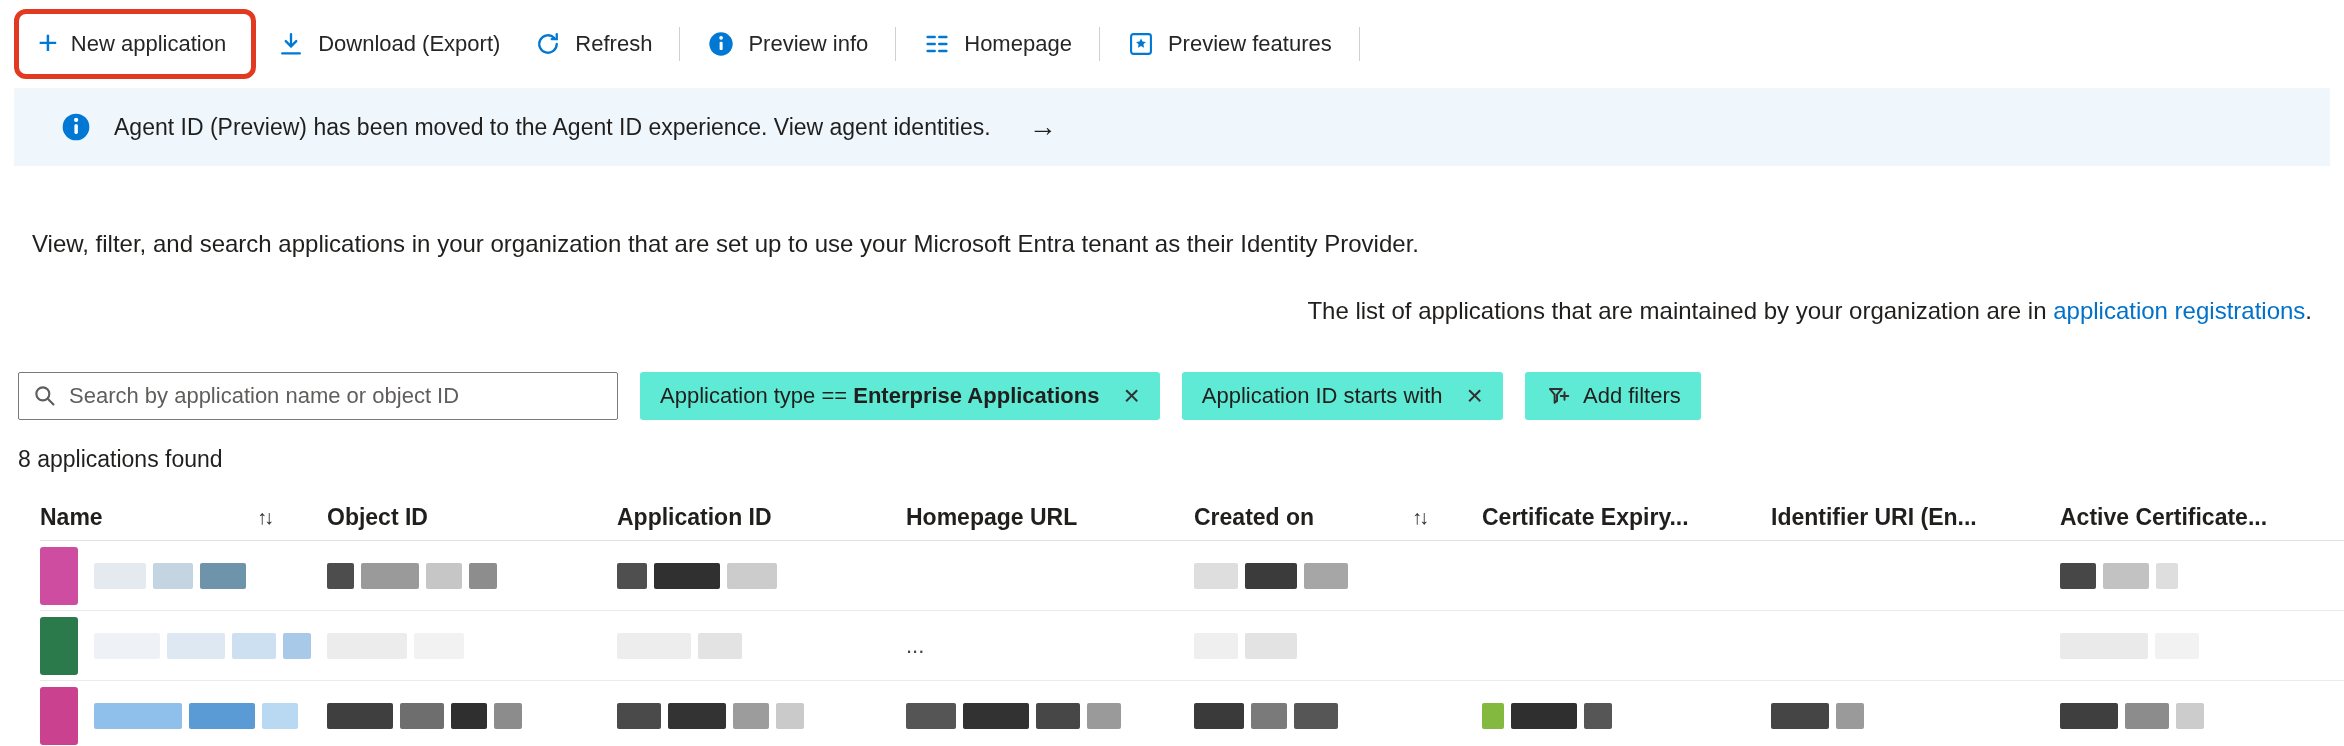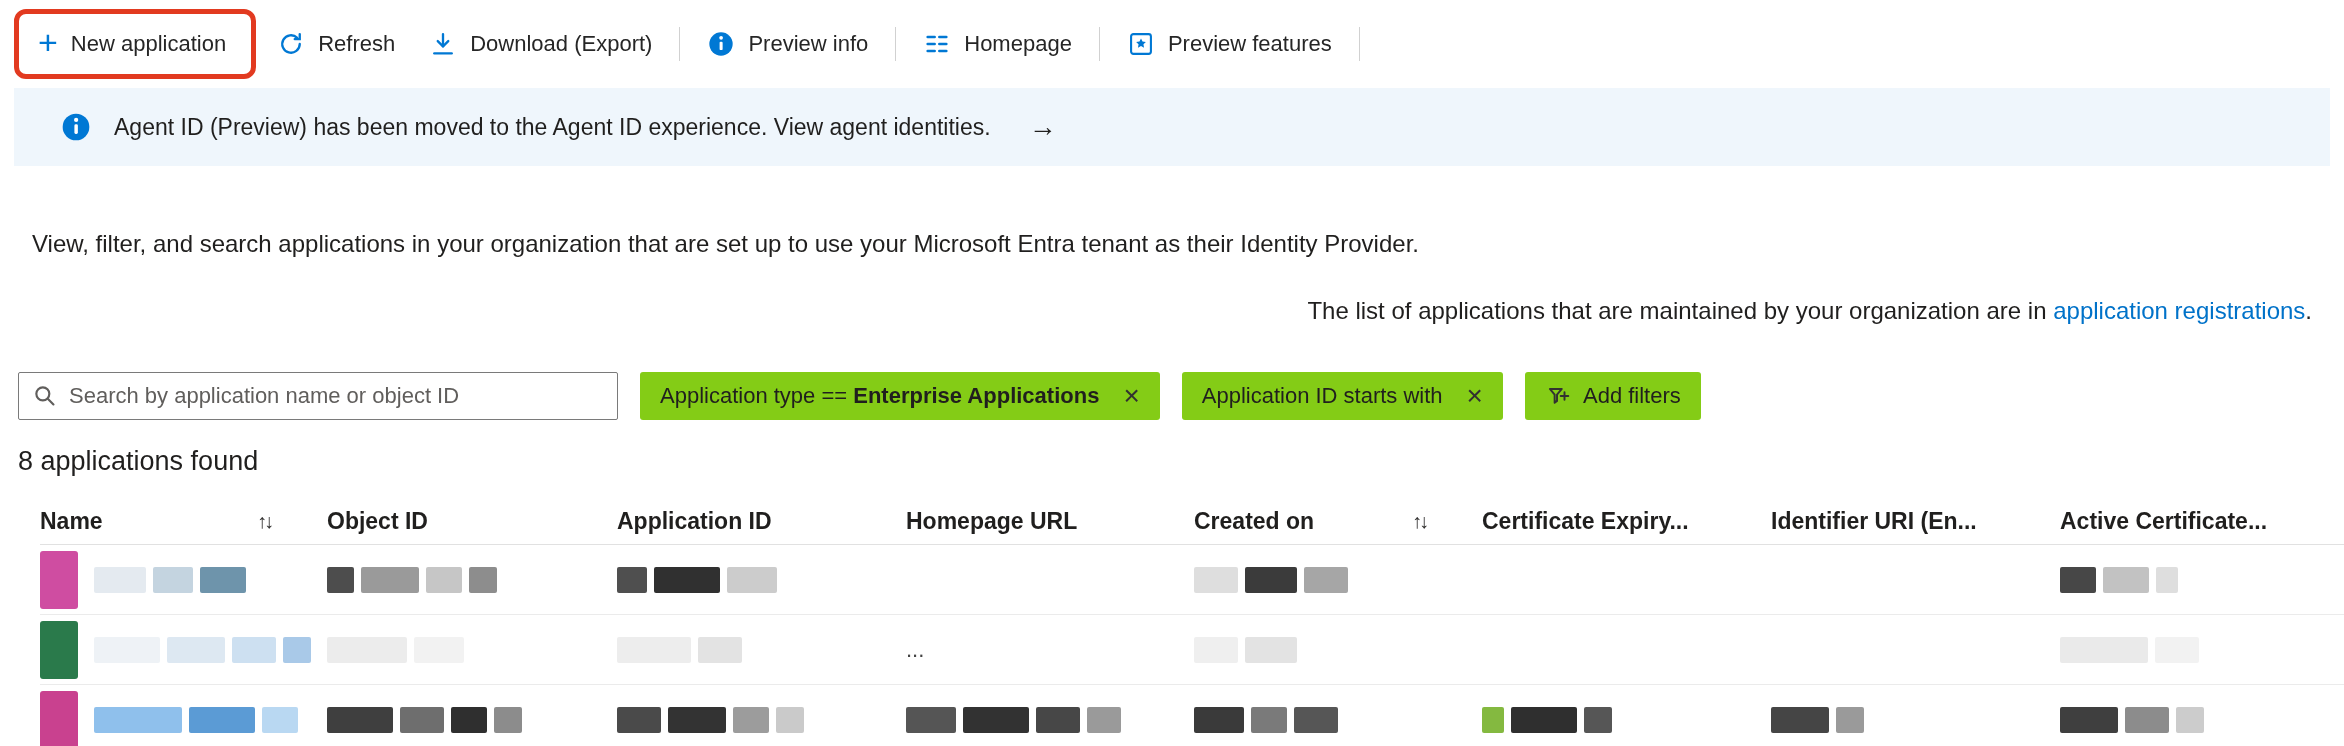--- a/index.html
+++ b/index.html
@@ -38,30 +38,30 @@
   
   .filterbar { display:flex; align-items:center; margin:46px 0 0 18px; gap:22px; height:48px; }
   .searchbox { position:relative; width:600px; height:48px; }
   .searchbox input {
     width:100%; height:100%; border:1px solid #7a7a7a; border-radius:2px;
     font-family:inherit; font-size:22px; padding:0 32px 0 50px; color:#201f1e; outline:none;
   }
   .searchbox input::placeholder { color:#605e5c; }
   .search-icon { position:absolute; left:14px; top:11px; }
   .pill {
-    display:flex; align-items:center; background:#84cc16; border:none; border-radius:3px;
+    display:flex; align-items:center; background:#5eead4; border:none; border-radius:3px;
     height:48px; padding:0 20px; font-family:inherit; font-size:22px; color:#201f1e;
     cursor:pointer; gap:10px; white-space:nowrap;
   }
   .pill .bold { font-weight:700; }
   .pill-close { font-size:28px; color:#323130; margin-left:14px; line-height:1; cursor:pointer; }
   .addfilters { gap:12px; }
 
   
-  .count { margin:26px 0 0 18px; font-size:27px; color:#201f1e; }
+  .count { margin:26px 0 0 18px; font-size:23px; color:#201f1e; }
 
   
   .table-wrap { margin-top:22px; padding-left:40px; }
   .tgrid {
     display:grid;
     grid-template-columns:287px 290px 289px 288px 288px 289px 289px 1fr;
     align-items:center;
   }
   .thead { height:46px; border-bottom:1px solid #e1e1e1; font-weight:700; font-size:23px; color:#201f1e; }
   .hcell { display:flex; align-items:center; overflow:hidden; white-space:nowrap; padding-right:14px; }
@@ -79,40 +79,40 @@
   <div class="nb-wrap">
     <button class="tb-btn">
       <span class="tb-icon plus-glyph">+</span>
       <span>New application</span>
     </button>
   </div>
 
   <button class="tb-btn">
     <span class="tb-icon">
       <svg viewBox="0 0 24 24" width="28" height="28">
-          <g fill="none" stroke="#0078d4" stroke-width="2" stroke-linecap="round">
-            <path d="M19.5 12a7.5 7.5 0 1 1-2.2-5.3"></path>
-            <path d="M19.5 3.5v4.3h-4.3"></path>
-          </g>
-        </svg>
-    </span>
-    <span>Refresh</span>
-  </button>
-
-  <button class="tb-btn">
-    <span class="tb-icon">
-      <svg viewBox="0 0 24 24" width="28" height="28">
           <g fill="none" stroke="#0078d4" stroke-width="2" stroke-linecap="round" stroke-linejoin="round">
             <path d="M12 3.5v10.5"></path>
             <path d="M7.5 9.5l4.5 4.5 4.5-4.5"></path>
             <path d="M4.5 20h15"></path>
           </g>
         </svg>
     </span>
     <span>Download (Export)</span>
+  </button>
+
+  <button class="tb-btn">
+    <span class="tb-icon">
+      <svg viewBox="0 0 24 24" width="28" height="28">
+          <g fill="none" stroke="#0078d4" stroke-width="2" stroke-linecap="round">
+            <path d="M19.5 12a7.5 7.5 0 1 1-2.2-5.3"></path>
+            <path d="M19.5 3.5v4.3h-4.3"></path>
+          </g>
+        </svg>
+    </span>
+    <span>Refresh</span>
   </button>
 
   <span class="tb-divider"></span>
 
   <button class="tb-btn">
     <span class="tb-icon">
       <svg viewBox="0 0 24 24" width="28" height="28">
           <circle cx="12" cy="12" r="10" fill="#0078d4"></circle>
           <rect x="10.8" y="10" width="2.6" height="7.2" rx="1" fill="#fff"></rect>
           <circle cx="12.1" cy="6.7" r="1.6" fill="#fff"></circle>

